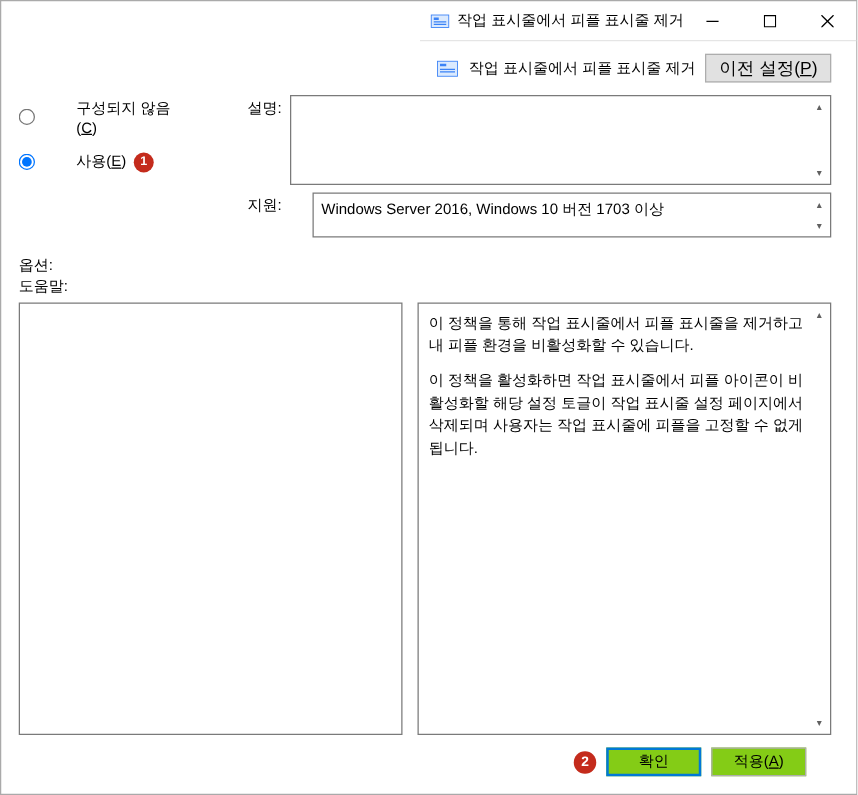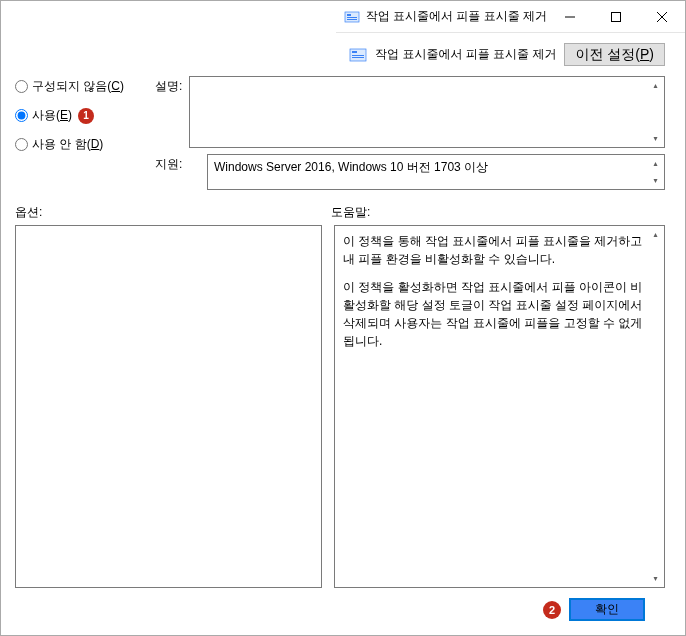--- a/index.html
+++ b/index.html
@@ -95,20 +95,21 @@
   display: flex;
   align-items: center;
   gap: 4px;
   cursor: pointer;
 }
 .radio-row input[type=radio] {
   cursor: pointer;
 }
 .radio-label {
   cursor: pointer;
+  margin-left: 29px;
 }
 .callout-badge {
   display: inline-flex;
   width: 16px;
   height: 16px;
   border-radius: 50%;
   background: #c42b1c;
   color: #fff;
   align-items: center;
   justify-content: center;
@@ -123,20 +124,21 @@
   gap: 6px;
 }
 .field-row {
   display: flex;
   gap: 4px;
 }
 .field-label {
   width: 30px;
   text-align: left;
   padding-top: 2px;
+  margin-left: 43px;
 }
 .desc-box {
   flex: 1;
   height: 72px;
   border: 1px solid #7a7a7a;
   background: #fff;
   position: relative;
 }
 .support-box {
   flex: 1;
@@ -161,20 +163,21 @@
   display: flex;
   align-items: center;
   justify-content: center;
   color: #606060;
   font-size: 8px;
 }
 .labels-row {
   display: flex;
   margin-top: 14px;
   margin-bottom: 4px;
+  flex-direction: column;
 }
 .labels-row .opt-label { width: 316px; }
 .panes-row {
   display: flex;
   gap: 12px;
   flex: 1;
 }
 .pane {
   border: 1px solid #7a7a7a;
   background: #fff;
@@ -192,21 +195,21 @@
   display: flex;
   justify-content: flex-end;
   align-items: center;
   gap: 8px;
   padding: 10px 20px 14px 14px;
 }
 .footer-btn {
   min-width: 76px;
   height: 23px;
   border: 1px solid #adadad;
-  background: #3b82f6;
+  background: #84cc16;
   font-size: 12px;
   font-family: inherit;
   cursor: pointer;
 }
 .footer-btn.default {
   border: 2px solid #0078d7;
 }
 .footer-badge {
   display: inline-flex;
   width: 18px;
@@ -276,24 +279,20 @@
     <div class="top-section">
       <div class="radio-col">
         <label class="radio-row">
           <input type="radio" name="state" style="">
           <span class="radio-label"><span>구성되지 않음</span>(<span class="underline">C</span>)</span>
         </label>
         <label class="radio-row">
           <input type="radio" name="state" checked="" style="">
           <span class="radio-label"><span>사용</span>(<span class="underline">E</span>)</span>
           <span class="callout-badge">1</span>
-        </label>
-        <label class="radio-row">
-          <input type="radio" name="state" style="">
-          <span class="radio-label"><span>사용 안 함</span>(<span class="underline">D</span>)</span>
         </label>
       </div>
 
       <div class="fields-col">
         <div class="field-row">
           <span class="field-label">설명:</span>
           <div class="desc-box">
             <span></span>
             <div class="scroll-stub">
               <span class="scroll-arrow">▴</span>
@@ -327,17 +326,20 @@
         <div class="scroll-stub">
           <span class="scroll-arrow">▴</span>
           <span class="scroll-arrow">▾</span>
         </div>
       </div>
     </div>
 
     <div class="footer">
       <span class="footer-badge">2</span>
       <button class="footer-btn default">확인</button>
+      <button class="footer-btn">
+        <span>적용</span>(<span class="underline">A</span>)
+      </button>
     </div>
 
   </div>
 
 </div>
 
 </body></html>

